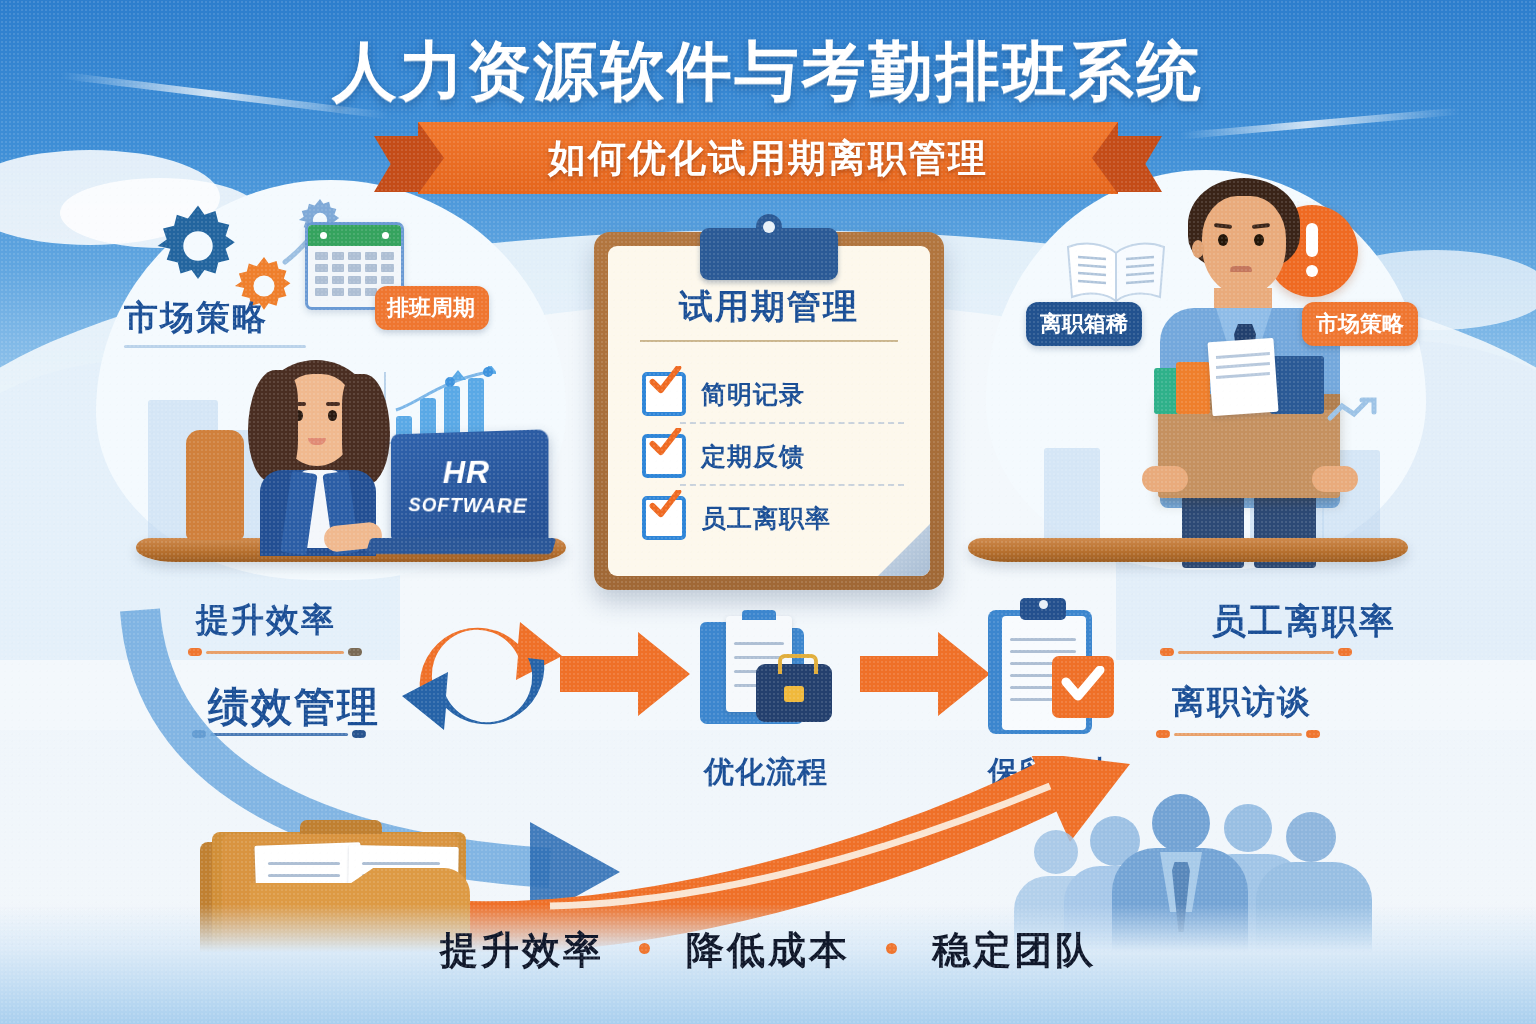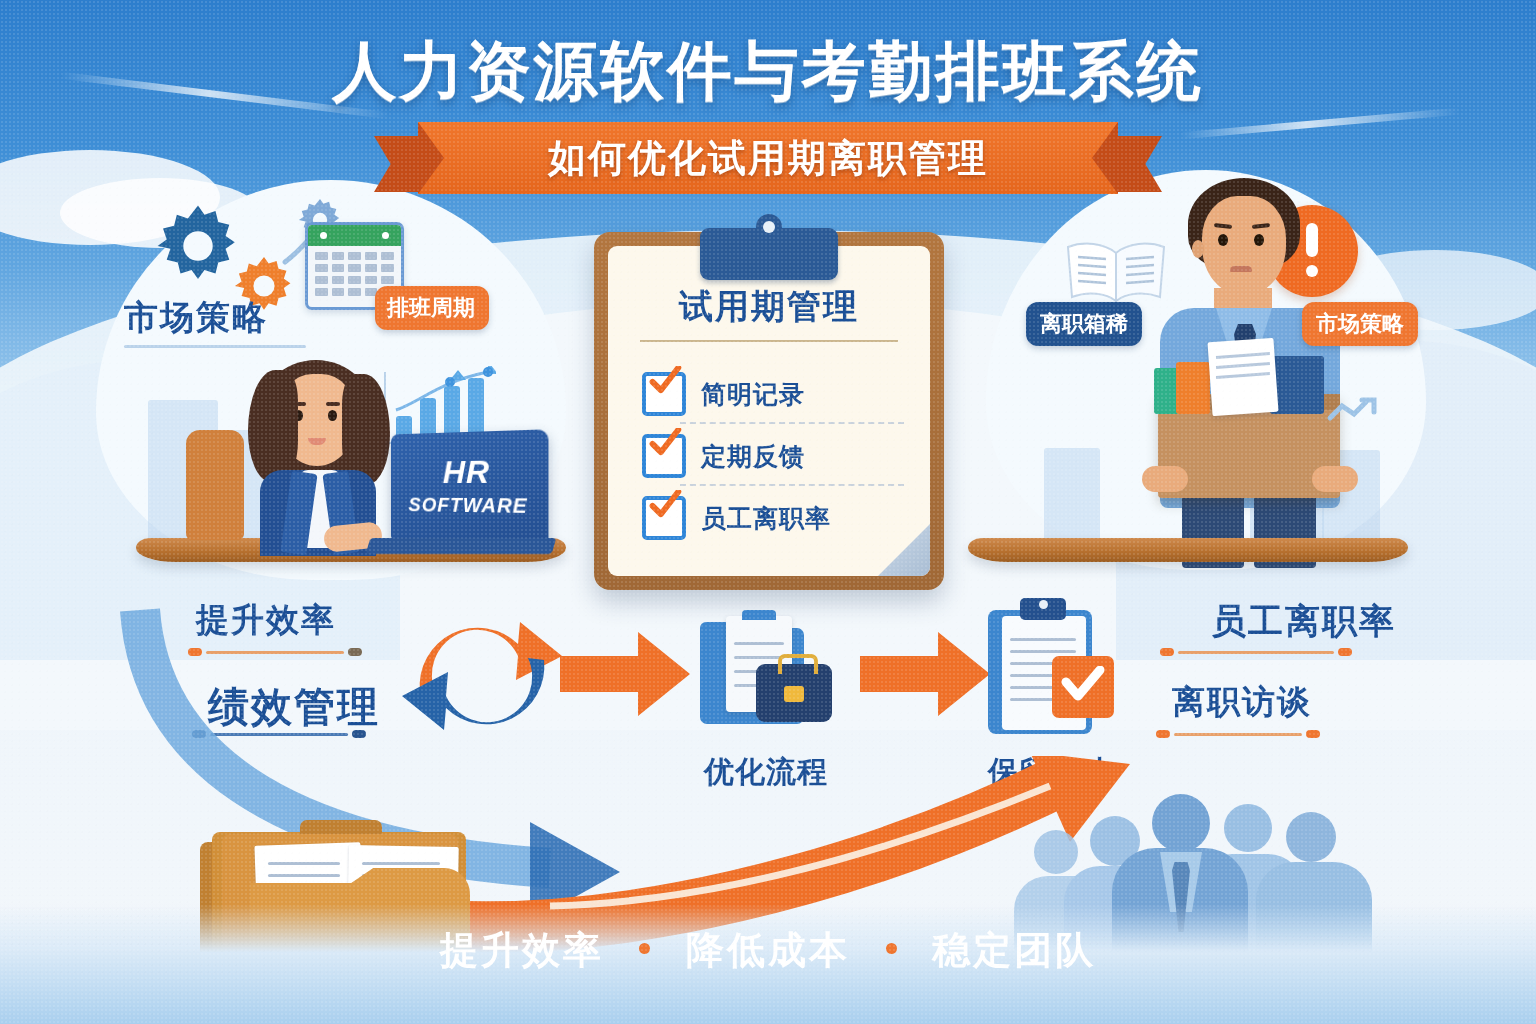--- a/index.html
+++ b/index.html
@@ -86,21 +86,21 @@
 
   
   .bar{position:absolute;bottom:0;background:#5aa9e6;border-radius:3px 3px 0 0;}
 
   
   .city{position:absolute;background:#bcd6ee;opacity:.55;border-radius:3px;}
 
   
   .bottomstrip{position:absolute;left:0;right:0;bottom:0;height:120px;
     background:linear-gradient(180deg,rgba(241,247,252,0) 0%,#d9e9f7 40%,#a9cfee 100%);}
-  .bottomtxt{position:absolute;left:0;right:0;bottom:48px;text-align:center;color:#ffffff;font-size:38px;font-weight:bold;letter-spacing:3px;white-space:nowrap;}
+  .bottomtxt{position:absolute;left:0;right:0;bottom:48px;text-align:center;color:#0f172a;font-size:38px;font-weight:bold;letter-spacing:3px;white-space:nowrap;}
   .bdot{display:inline-block;width:11px;height:11px;border-radius:50%;background:#ef7630;vertical-align:middle;margin:0 22px 8px;}
 
   .flowlabel{position:absolute;color:#1b4f96;font-size:30px;font-weight:bold;letter-spacing:1px;white-space:nowrap;text-align:center;}
   .folderdoc{position:absolute;background:#fff;border-radius:2px;box-shadow:0 1px 2px rgba(40,60,90,.25);}
   .docline{position:absolute;height:3px;background:#aebfd4;border-radius:2px;}
 </style>
 </head>
 <body>
 
 <div id="stage">

